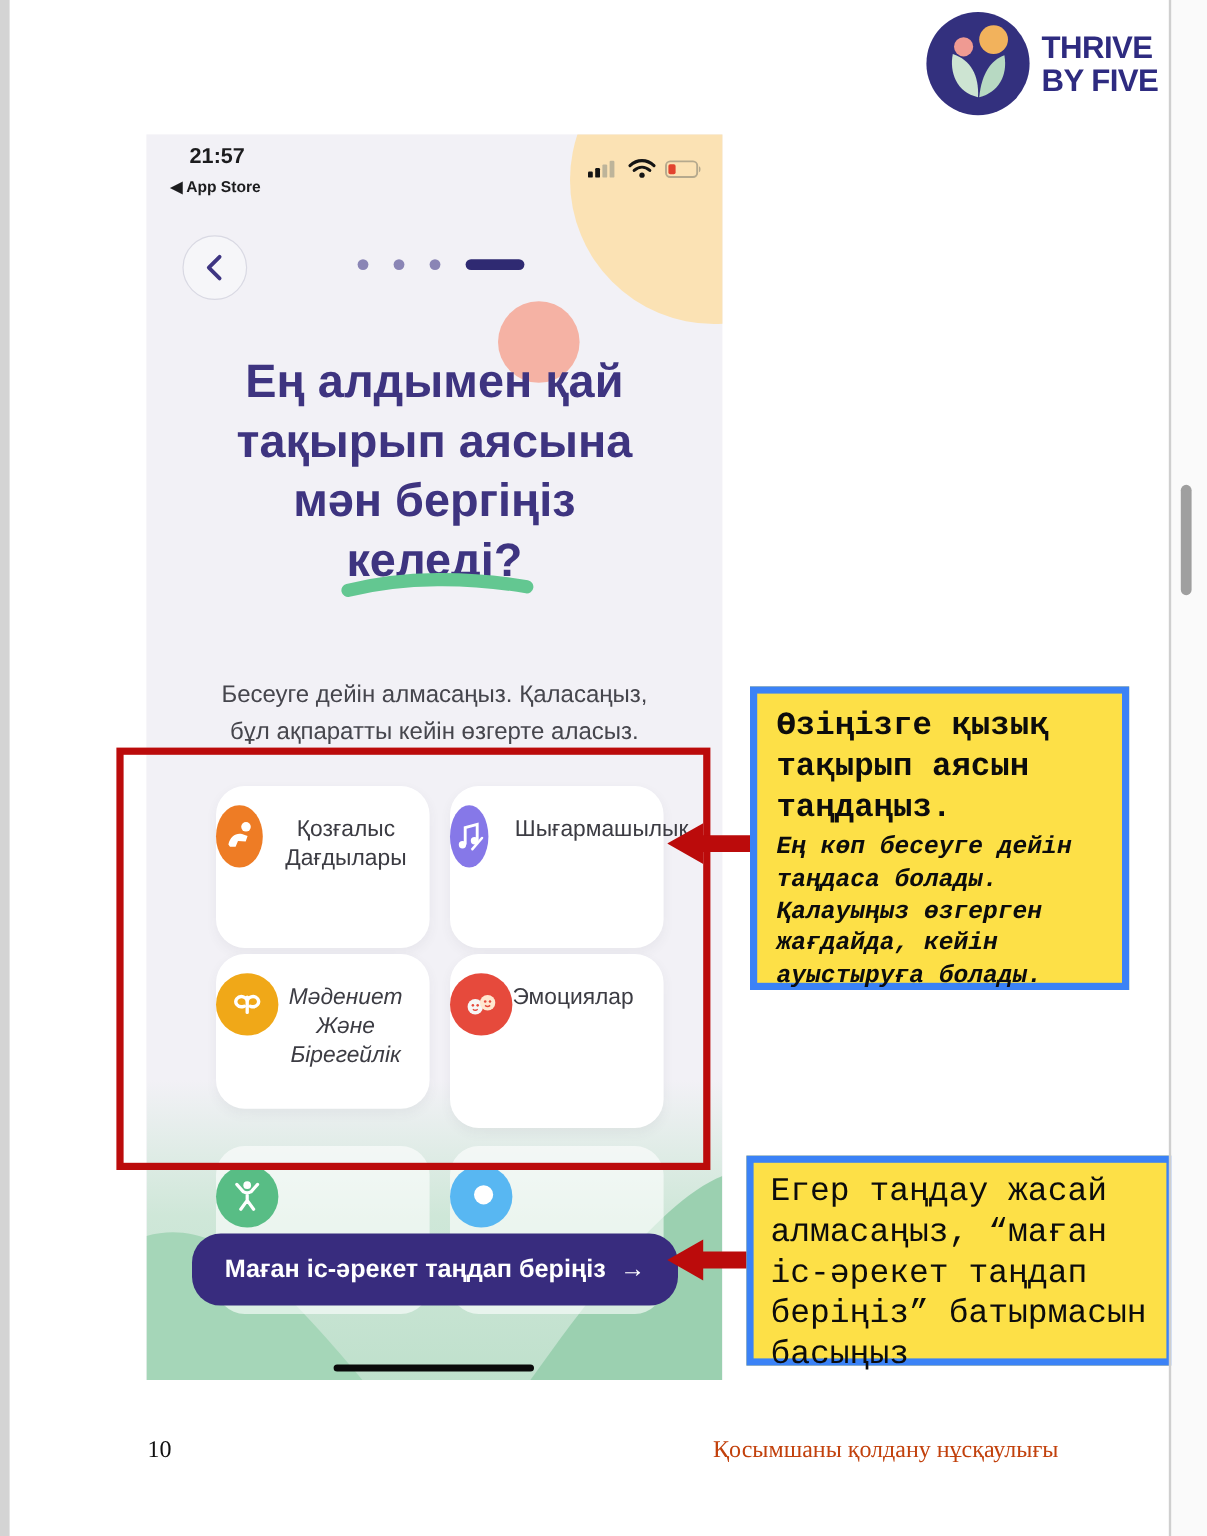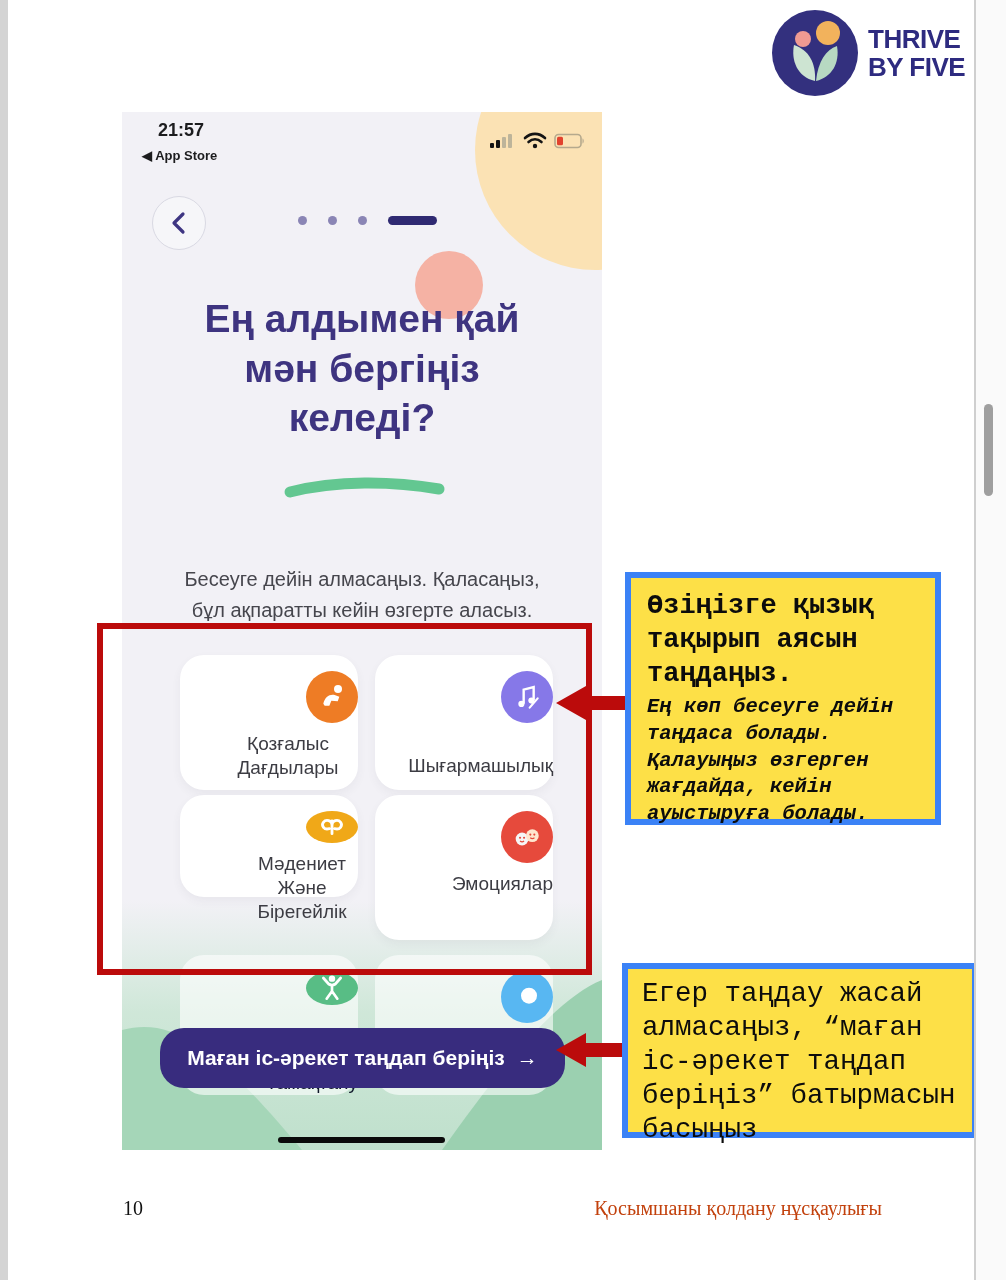--- a/index.html
+++ b/index.html
@@ -31,24 +31,24 @@
   .pager .dot { width:9px; height:9px; border-radius:50%; background:#8a85b5; }
   .pager .pill { width:49px; height:9px; border-radius:5px; background:#2f2a72; }
 
   .app-title { position:absolute; left:0; top:182px; width:100%; text-align:center; color:#3e3480; font-weight:700; font-size:39px; line-height:1.27; }
   .underline-svg { position:absolute; left:160px; top:364px; width:165px; height:24px; }
 
   .app-subtitle { position:absolute; left:0; top:452px; width:100%; text-align:center; color:#46464d; font-size:20px; line-height:1.55; }
 
   .hills { position:absolute; left:0; bottom:0; width:480px; height:250px; }
 
-  .card { position:absolute; width:178px; background:#ffffff; border-radius:24px; box-shadow:0 4px 10px rgba(60,60,90,.06); display:flex; flex-direction:column; align-items:flex-end; padding-top:16px; }
+  .card { position:absolute; width:178px; background:#ffffff; border-radius:24px; box-shadow:0 4px 10px rgba(60,60,90,.06); display:flex; flex-direction:row; align-items:flex-start; padding-top:16px; }
   .card-1 { left:58px;  top:543px; height:135px; }
   .card-2 { left:253px; top:543px; height:135px;gap:22px; }
-  .card-3 { left:58px;  top:683px; height:102px; }
+  .card-3 { left:58px;  top:683px; height:129px;font-style:italic; }
   .card-4 { left:253px; top:683px; height:145px; }
   .card-5 { left:58px;  top:843px; height:140px; background:rgba(255,255,255,.6); box-shadow:none; }
   .card-6 { left:253px; top:843px; height:140px; background:rgba(255,255,255,.6); box-shadow:none; }
   .icon-circle { width:52px; height:52px; border-radius:50%; display:flex; align-items:center; justify-content:center; }
   .icon-circle svg { width:32px; height:32px; }
   .card-label { margin-top:9px; font-size:19px; line-height:1.25; color:#3c3c43; text-align:center; }
   .card-3 .card-label { max-width:112px; }
   .card-1 .card-label { max-width:140px; }
   .card-5 .card-label { color:#0f172a; margin-top:66px; }
   .ic-orange { background:#ee7c25; }
@@ -129,20 +129,21 @@
 
   <div class="pager">
     <span class="dot"></span>
     <span class="dot"></span>
     <span class="dot"></span>
     <span class="pill"></span>
   </div>
 
   <div class="app-title">
     <div>Ең алдымен қай</div>
+    <div>тақырып аясына</div>
     <div>мән бергіңіз</div>
     <div>келеді?</div>
   </div>
   <svg class="underline-svg" viewBox="0 0 165 24">
     <path d="M8 16 C55 4 110 5 157 13" stroke="#63c791" stroke-width="11" fill="none" stroke-linecap="round"></path>
   </svg>
 
   <div class="app-subtitle">
     <div>Бесеуге дейін алмасаңыз. Қаласаңыз,</div>
     <div>бұл ақпаратты кейін өзгерте аласыз.</div>

